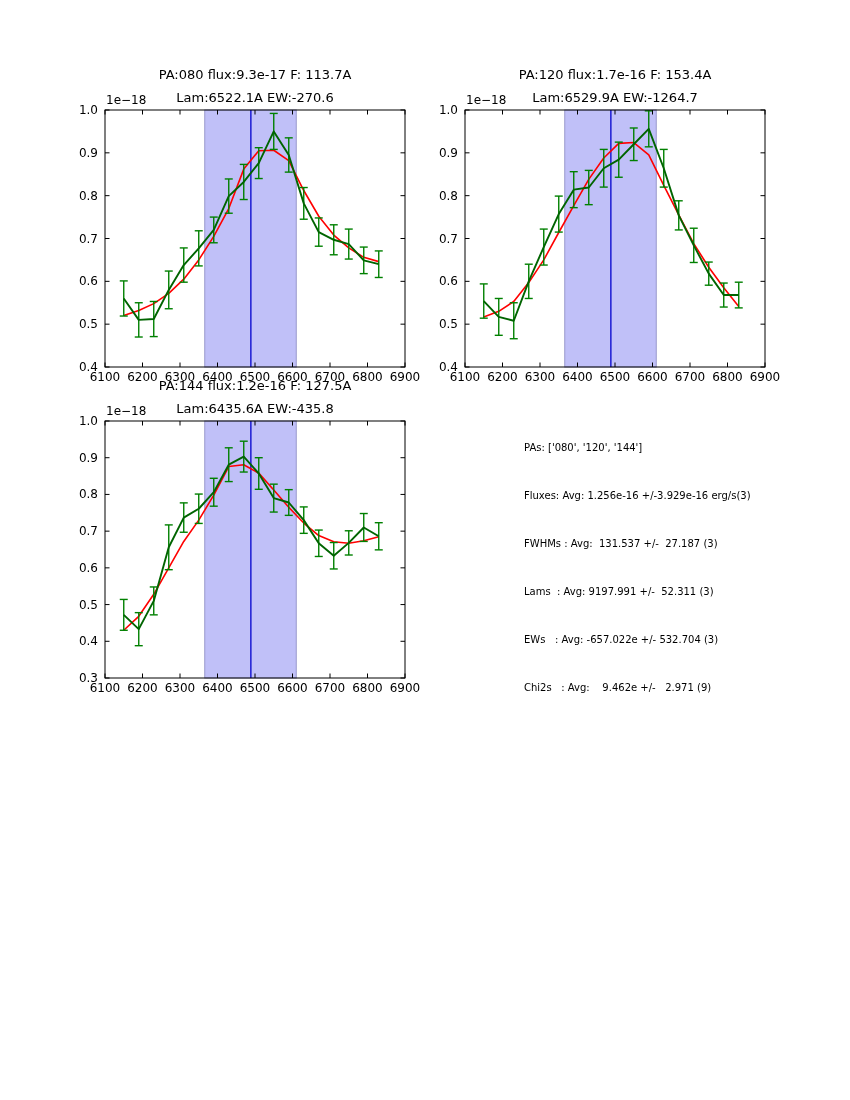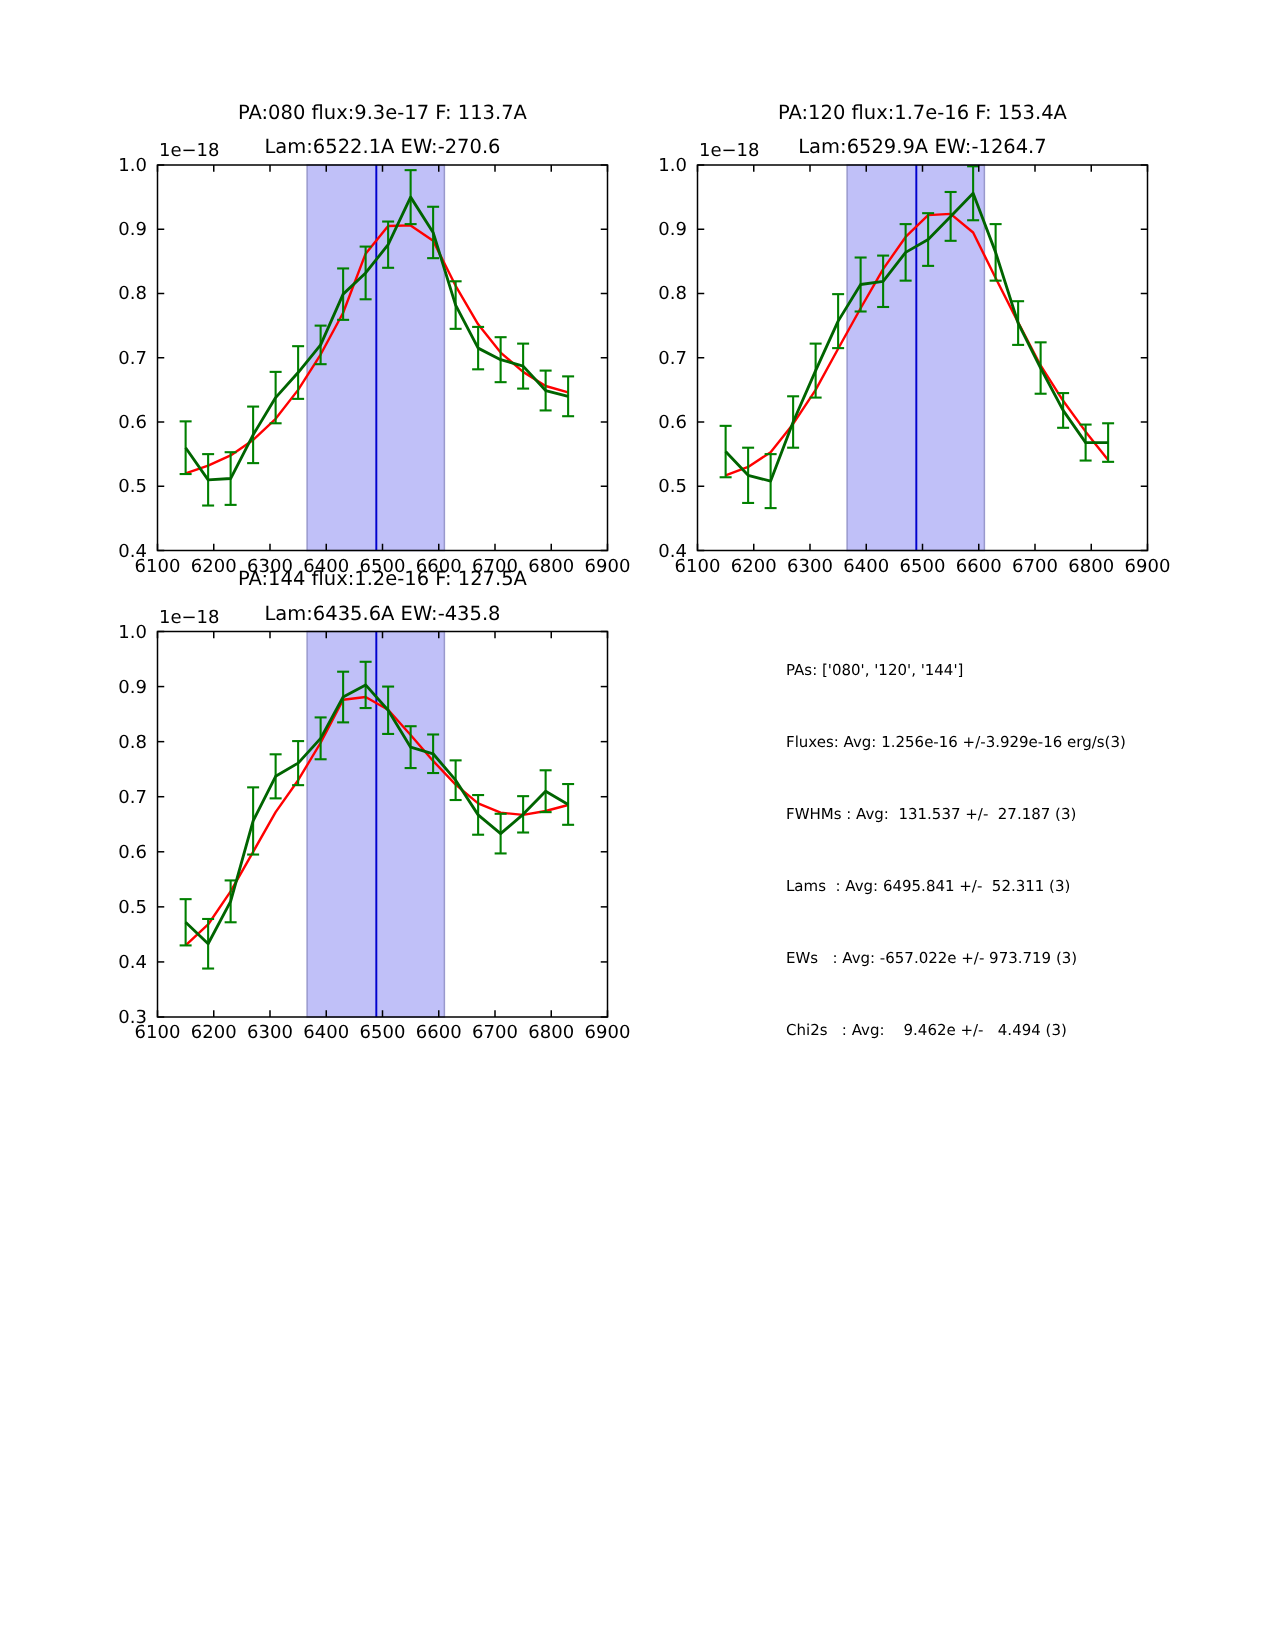--- a/index.html
+++ b/index.html
@@ -376,18 +376,18 @@
         <text x="195" y="19" text-anchor="middle" fill="#000000" font-size="13" font-family="&quot;DejaVu Sans&quot;,sans-serif">PA:144 flux:1.2e-16 F: 127.5A</text>
         <text x="195" y="42" text-anchor="middle" fill="#000000" font-size="13" font-family="&quot;DejaVu Sans&quot;,sans-serif">Lam:6435.6A EW:-435.8</text>
         <text x="46" y="44" text-anchor="start" fill="#000000" font-size="12" font-family="&quot;DejaVu Sans&quot;,sans-serif">1e−18</text>
       </svg>
     </div>
 
   <div id="stats">
     <div class="stat-line">PAs: ['080', '120', '144']</div>
     <div class="stat-line">Fluxes: Avg: 1.256e-16 +/-3.929e-16 erg/s(3)</div>
     <div class="stat-line">FWHMs : Avg:  131.537 +/-  27.187 (3)</div>
-    <div class="stat-line">Lams  : Avg: 6495.841 +/-  52.311 (3)</div>
-    <div class="stat-line">EWs   : Avg: -657.022e +/- 973.719 (3)</div>
-    <div class="stat-line">Chi2s   : Avg:    9.462e +/-   4.494 (3)</div>
+    <div class="stat-line">Lams  : Avg: 9197.991 +/-  52.311 (3)</div>
+    <div class="stat-line">EWs   : Avg: -657.022e +/- 532.704 (3)</div>
+    <div class="stat-line">Chi2s   : Avg:    9.462e +/-   2.971 (9)</div>
   </div>
 
 </div>
 
 </body></html>

